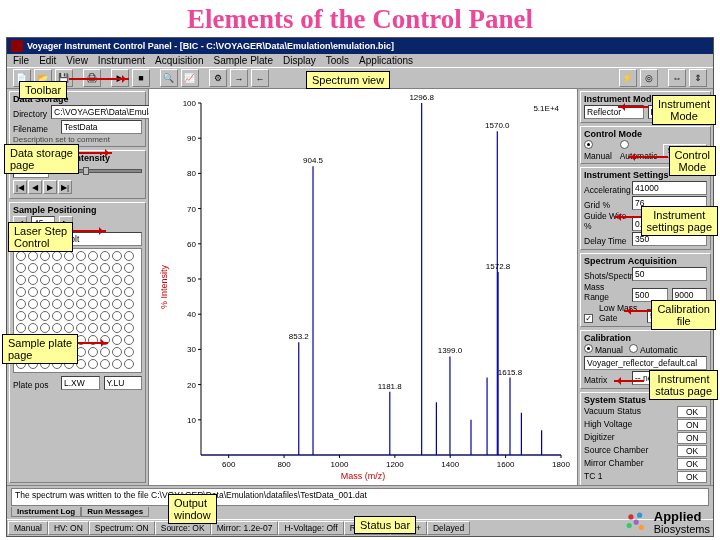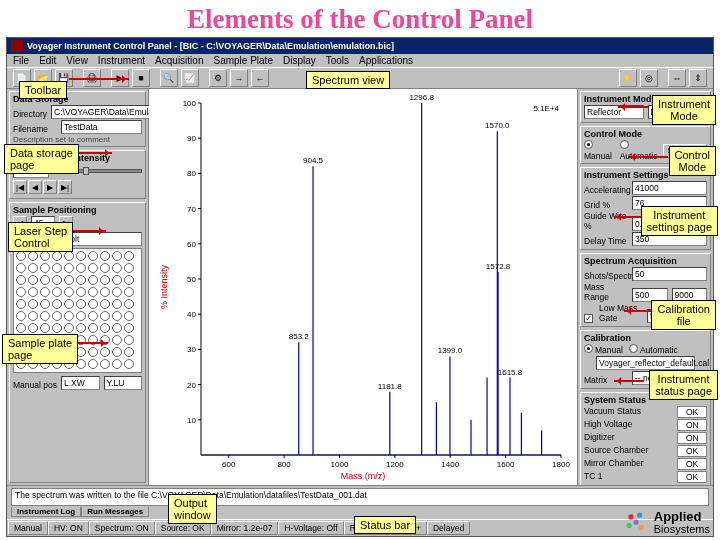--- a/index.html
+++ b/index.html
@@ -234,21 +234,21 @@
             <div class="well"></div>
             <div class="well"></div>
             <div class="well"></div>
             <div class="well"></div>
             <div class="well"></div>
             <div class="well"></div>
             <div class="well"></div>
             <div class="well"></div>
           </div>
         <div class="row-kv" style="margin-top:3px">
-            <label>Manual pos</label>
+            <label>Plate pos</label>
             <div class="field">L.XW</div>
             <div class="field">Y.LU</div>
           </div>
       </div>
     </div>
 
     <div class="center-col">
       <svg class="spectrum" id="specSvg" viewBox="0 0 420 396">
           <line x1="48" y1="14" x2="48" y2="366" stroke="#000"></line>
           <line x1="48" y1="366" x2="408" y2="366" stroke="#000"></line>
@@ -365,21 +365,21 @@
             <label>Low Mass Gate</label>
             <div class="field">500</div>
           </div>
       </div>
       <div class="panel">
         <div class="panel-title">Calibration</div>
         <div class="radio-row">
           <span><span class="radio-dot on"></span><span>Manual</span></span>
           <span><span class="radio-dot"></span><span>Automatic</span></span>
         </div>
-        <div class="field" style="margin:1px 12px">Voyager_reflector_default.cal</div>
+        <div class="field" style="margin:1px 0">Voyager_reflector_default.cal</div>
         <div class="row-kv">
             <label>Matrix</label>
             <div class="field">-- not specified --</div>
           </div>
       </div>
       <div class="panel" style="flex:1">
         <div class="panel-title">System Status</div>
         <div class="status-grid" id="statusGrid">
             <div>Vacuum Status</div>
             <div class="v">OK</div>

